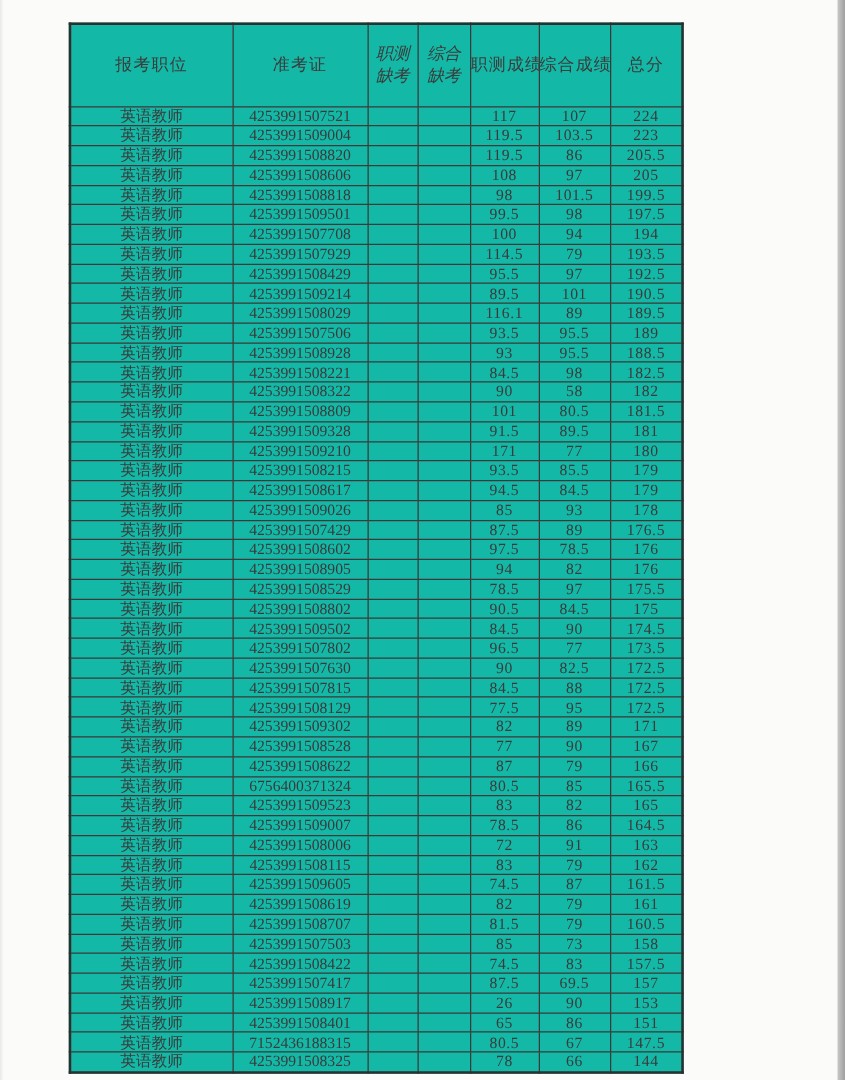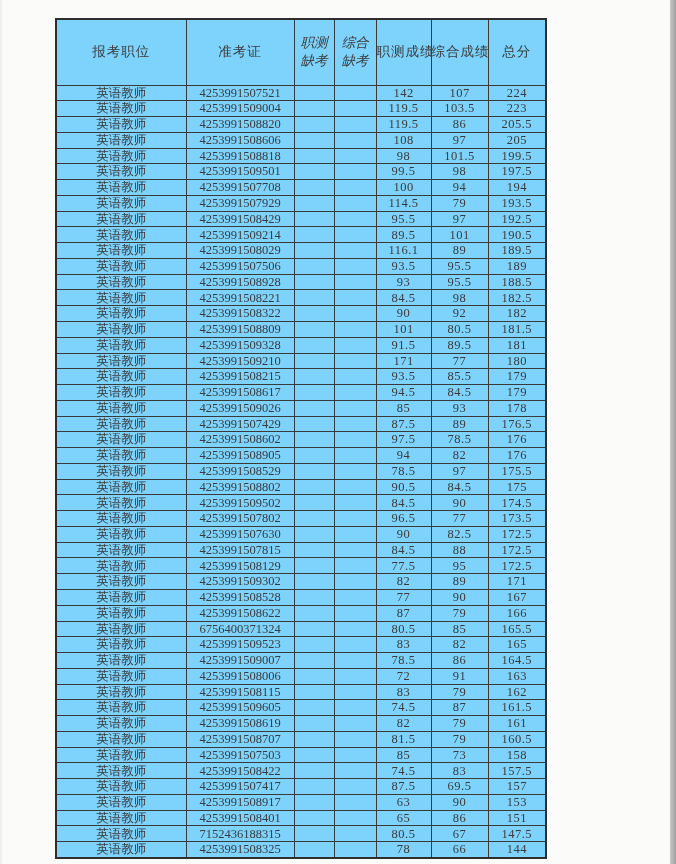--- a/index.html
+++ b/index.html
@@ -23,21 +23,21 @@
     top: 0; left: 0;
     width: 3px; height: 864px;
     background: linear-gradient(to right, #e9e9e8, rgba(233,233,232,0));
   }
   table.score-table {
     position: absolute;
     left: 55px; top: 18px;
     width: 490px;
     border-collapse: collapse;
     table-layout: fixed;
-    background: #7dd3fc;
+    background: #14b8a6;
   }
   table.score-table th,
   table.score-table td {
     border: 1px solid #3a3a3a;
     text-align: center;
     vertical-align: middle;
     color: #3b3b3b;
     overflow: hidden;
     white-space: nowrap;
   }
@@ -91,21 +91,21 @@
       <th>综合成绩</th>
       <th>总分</th>
     </tr>
   </thead>
   <tbody id="table-body">
       <tr>
         <td>英语教师</td>
         <td>4253991507521</td>
         <td></td>
         <td></td>
-        <td class="num">142</td>
+        <td class="num">117</td>
         <td class="num">107</td>
         <td class="num">224</td>
       </tr>
       <tr>
         <td>英语教师</td>
         <td>4253991509004</td>
         <td></td>
         <td></td>
         <td class="num">119.5</td>
         <td class="num">103.5</td>
@@ -218,21 +218,21 @@
         <td class="num">84.5</td>
         <td class="num">98</td>
         <td class="num">182.5</td>
       </tr>
       <tr>
         <td>英语教师</td>
         <td>4253991508322</td>
         <td></td>
         <td></td>
         <td class="num">90</td>
-        <td class="num">92</td>
+        <td class="num">58</td>
         <td class="num">182</td>
       </tr>
       <tr>
         <td>英语教师</td>
         <td>4253991508809</td>
         <td></td>
         <td></td>
         <td class="num">101</td>
         <td class="num">80.5</td>
         <td class="num">181.5</td>
@@ -496,21 +496,21 @@
         <td></td>
         <td class="num">87.5</td>
         <td class="num">69.5</td>
         <td class="num">157</td>
       </tr>
       <tr>
         <td>英语教师</td>
         <td>4253991508917</td>
         <td></td>
         <td></td>
-        <td class="num">63</td>
+        <td class="num">26</td>
         <td class="num">90</td>
         <td class="num">153</td>
       </tr>
       <tr>
         <td>英语教师</td>
         <td>4253991508401</td>
         <td></td>
         <td></td>
         <td class="num">65</td>
         <td class="num">86</td>

